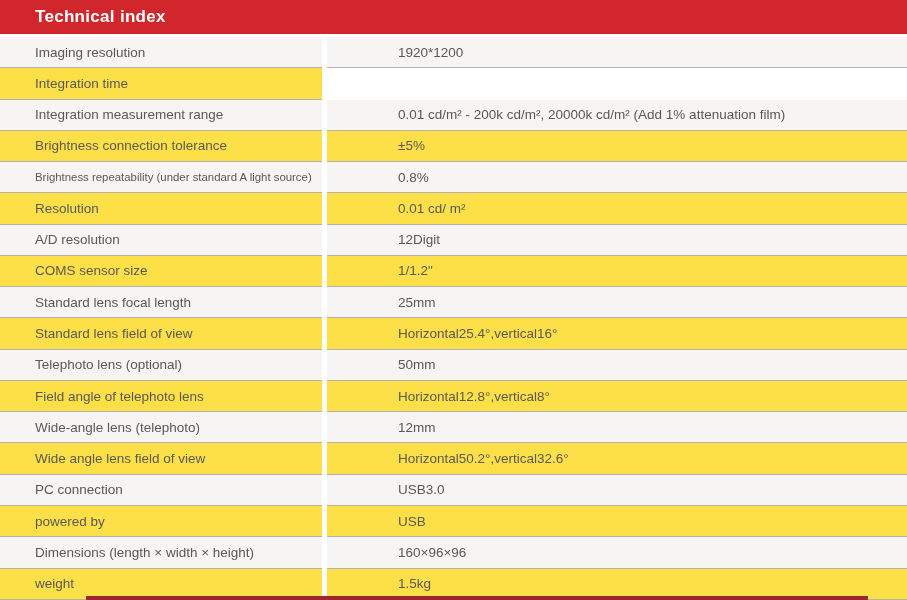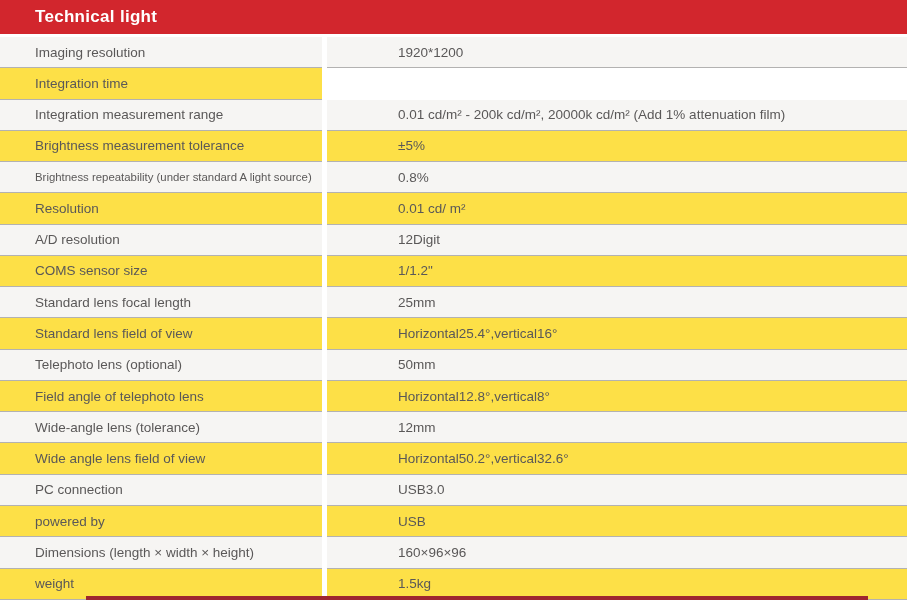--- a/index.html
+++ b/index.html
@@ -49,21 +49,21 @@
     width: 782px;
     height: 4px;
     background: #9e2630;
   }
 </style>
 </head>
 <body>
 
 <div class="page">
   <header class="header">
-    <h1 class="title">Technical light</h1>
+    <h1 class="title">Technical index</h1>
   </header>
 
   <div class="table">
   <div class="row">
     <div class="cell label">Imaging resolution</div>
     <div class="gutter"></div>
     <div class="cell value">1920*1200</div>
   </div>
 
   <div class="row">
@@ -71,21 +71,21 @@
     <div class="gutter"></div>
   </div>
 
   <div class="row">
     <div class="cell label">Integration measurement range</div>
     <div class="gutter"></div>
     <div class="cell value">0.01 cd/m² - 200k cd/m², 20000k cd/m² (Add 1% attenuation film)</div>
   </div>
 
   <div class="row">
-    <div class="cell label">Brightness measurement tolerance</div>
+    <div class="cell label">Brightness connection tolerance</div>
     <div class="gutter"></div>
     <div class="cell value">±5%</div>
   </div>
 
   <div class="row">
     <div class="cell label small">Brightness repeatability (under standard A light source)</div>
     <div class="gutter"></div>
     <div class="cell value">0.8%</div>
   </div>
 
@@ -125,21 +125,21 @@
     <div class="cell value">50mm</div>
   </div>
 
   <div class="row">
     <div class="cell label">Field angle of telephoto lens</div>
     <div class="gutter"></div>
     <div class="cell value">Horizontal12.8°,vertical8°</div>
   </div>
 
   <div class="row">
-    <div class="cell label">Wide-angle lens (tolerance)</div>
+    <div class="cell label">Wide-angle lens (telephoto)</div>
     <div class="gutter"></div>
     <div class="cell value">12mm</div>
   </div>
 
   <div class="row">
     <div class="cell label">Wide angle lens field of view</div>
     <div class="gutter"></div>
     <div class="cell value">Horizontal50.2°,vertical32.6°</div>
   </div>
 

